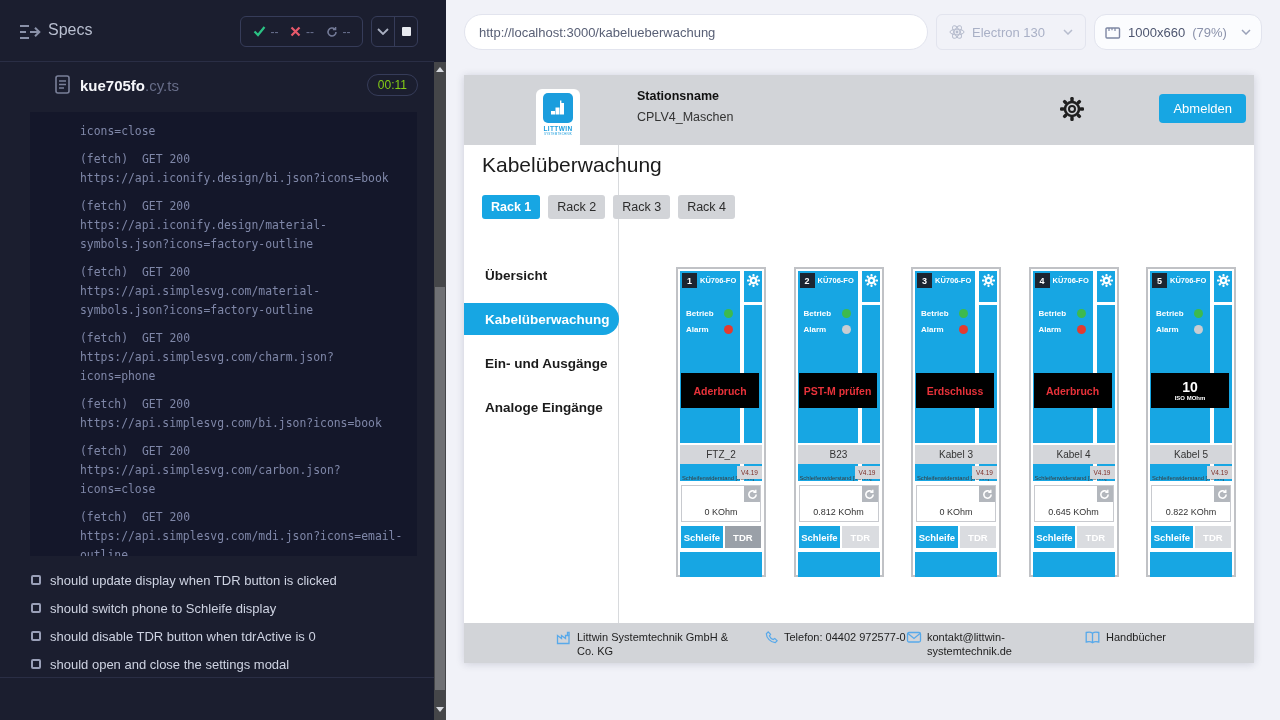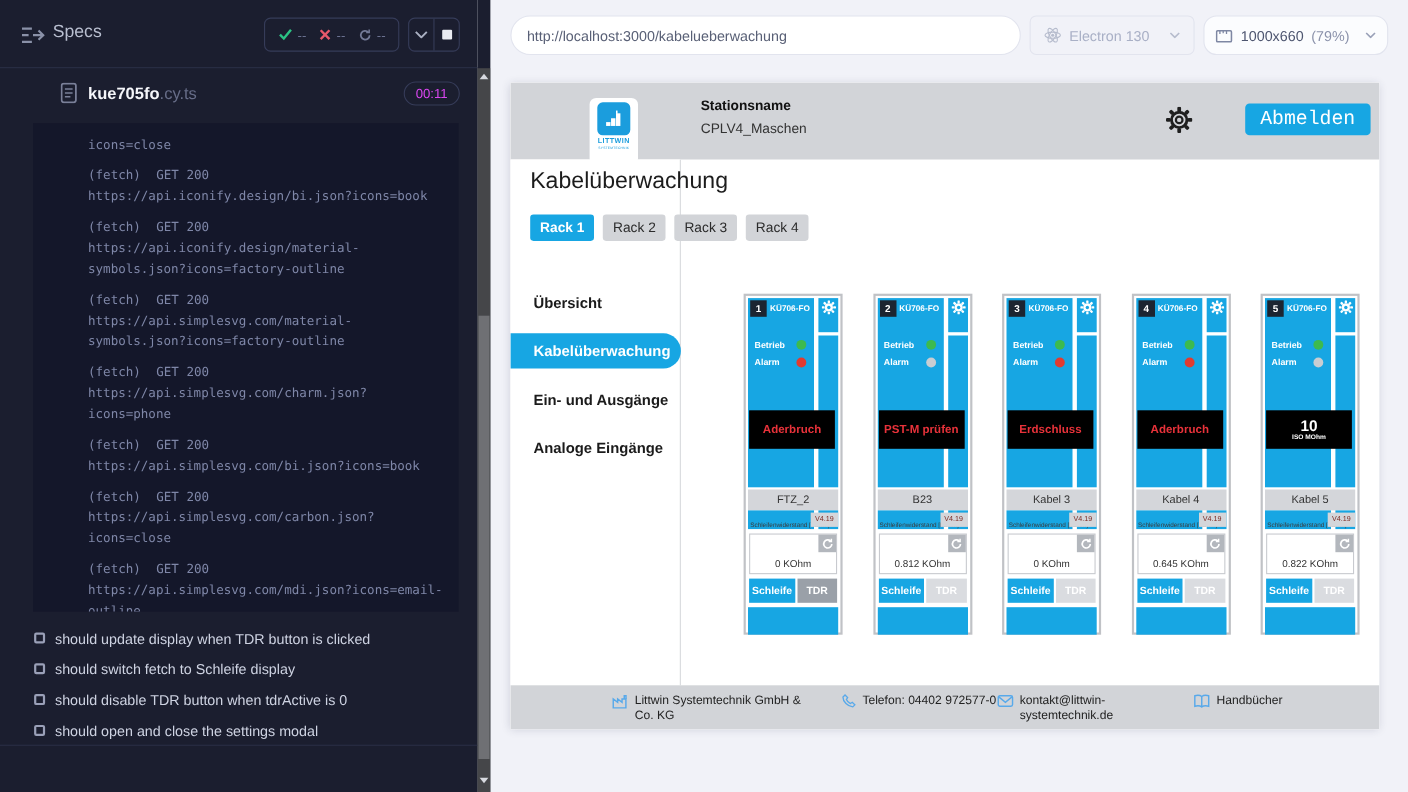--- a/index.html
+++ b/index.html
@@ -16,21 +16,21 @@
   .stat { display:flex; align-items:center; gap:5px; font-size:12px; color:#6a7190; }
   .ctrl-group { position:absolute; left:371px; top:16px; width:47px; height:31px; border:1px solid #363c59; border-radius:6px; display:flex; }
   .ctrl-cell { flex:1; display:flex; align-items:center; justify-content:center; }
   .ctrl-cell + .ctrl-cell { border-left:1px solid #363c59; }
   .stop-square { width:9px; height:9px; background:#e8eaf0; border-radius:1px; }
 
   .spec-row { position:absolute; left:0; top:63px; right:0; height:45px; }
   .file-icon { position:absolute; left:55px; top:12px; }
   .spec-name { position:absolute; left:80px; top:14px; font-size:15px; font-weight:bold; color:#f5f6fa; }
   .spec-ext { font-weight:normal; color:#676d88; }
-  .timer-pill { position:absolute; right:16px; top:11px; height:22px; padding:0 10px; border:1px solid #363c59; border-radius:11px; font-size:12px; color:#d946ef; display:flex; align-items:center; }
+  .timer-pill { position:absolute; right:16px; top:11px; height:22px; padding:0 10px; border:1px solid #363c59; border-radius:11px; font-size:12px; color:#84cc16; display:flex; align-items:center; }
 
   .log-block { position:absolute; left:30px; top:112px; width:387px; height:444px; background:#14172a; padding:10px 9px 6px 50px; overflow:hidden; }
   .log-entry { margin-bottom:9px; font-family:"DejaVu Sans Mono", monospace; font-size:11.4px; line-height:19px; color:#7f87a8; }
   .log-line1 { white-space:nowrap; }
   .log-tag { margin-right:14px; }
   .log-url { overflow-wrap:break-word; word-break:normal; max-width:328px; }
   .log-line1 span:empty { display:none; }
 
   .tests { position:absolute; left:0; top:566px; right:0; }
   .test-item { position:relative; height:28px; display:flex; align-items:center; }
@@ -57,21 +57,21 @@
   .aut { position:absolute; left:18px; top:75px; width:790px; height:588px; background:#fff; box-shadow:0 1px 8px rgba(40,45,80,.18); overflow:hidden; }
   .app-header { position:absolute; left:0; top:0; right:0; height:70px; background:#d2d4d8; }
   .logo-card { position:absolute; left:72px; top:14px; width:44px; height:61px; background:#fff; border-radius:6px; z-index:6; display:flex; flex-direction:column; align-items:center; padding-top:4px; }
   .logo-sq { width:30px; height:30px; background:#1b9ddd; border-radius:5px; display:flex; align-items:center; justify-content:center; }
   .logo-line1 { font-size:6.5px; font-weight:bold; color:#1b9ddd; letter-spacing:.4px; margin-top:2px; }
   .logo-line2 { font-size:3px; color:#1b9ddd; letter-spacing:.2px; }
   .station { position:absolute; left:173px; top:14px; }
   .station-label { font-size:12.5px; font-weight:bold; color:#111; }
   .station-name { font-size:12.5px; color:#333; margin-top:7px; }
   .hdr-gear { position:absolute; left:596px; top:22px; }
-  .logout-btn { position:absolute; right:8px; top:19px; height:29px; padding:0 14px; background:#17a6e3; color:#fff; font-size:18px; border:none; border-radius:4px; font-family:Liberation Mono, monospace; }
+  .logout-btn { position:absolute; right:8px; top:19px; height:29px; padding:0 14px; background:#17a6e3; color:#fff; font-size:13px; border:none; border-radius:4px; font-family:Liberation Sans, sans-serif; }
 
   .app-nav { position:absolute; left:0; top:70px; width:155px; bottom:40px; background:#fff; border-right:1px solid #d8dadd; }
   .nav-item { position:absolute; left:0; width:155px; height:32px; display:flex; align-items:center; padding-left:21px; font-size:13.5px; font-weight:bold; color:#1b1b1b; }
   .nav-item.active { background:#17a6e3; color:#fff; border-radius:0 16px 16px 0; }
   .nav-0 { top:114px; } .nav-1 { top:158px; } .nav-2 { top:202px; } .nav-3 { top:246px; }
   .page-title { position:absolute; left:18px; top:78px; font-size:21px; color:#1c1c1c; font-weight:normal; }
   .rack-tabs { position:absolute; left:18px; top:120px; display:flex; gap:8px; }
   .rack-tab { height:24px; padding:0 9px; background:#d2d4d8; color:#2c2c2c; font-size:12.5px; display:flex; align-items:center; border-radius:3px; }
   .rack-tab.active { background:#17a6e3; color:#fff; font-weight:bold; }
 
@@ -206,21 +206,21 @@
       </div>
     </div>
 
     <div class="tests">
       <div class="test-item">
           <span class="test-box"></span>
           <span class="test-label">should update display when TDR button is clicked</span>
         </div>
       <div class="test-item">
           <span class="test-box"></span>
-          <span class="test-label">should switch fetch to Schleife display</span>
+          <span class="test-label">should switch phone to Schleife display</span>
         </div>
       <div class="test-item">
           <span class="test-box"></span>
           <span class="test-label">should disable TDR button when tdrActive is 0</span>
         </div>
       <div class="test-item">
           <span class="test-box"></span>
           <span class="test-label">should open and close the settings modal</span>
         </div>
     </div>

